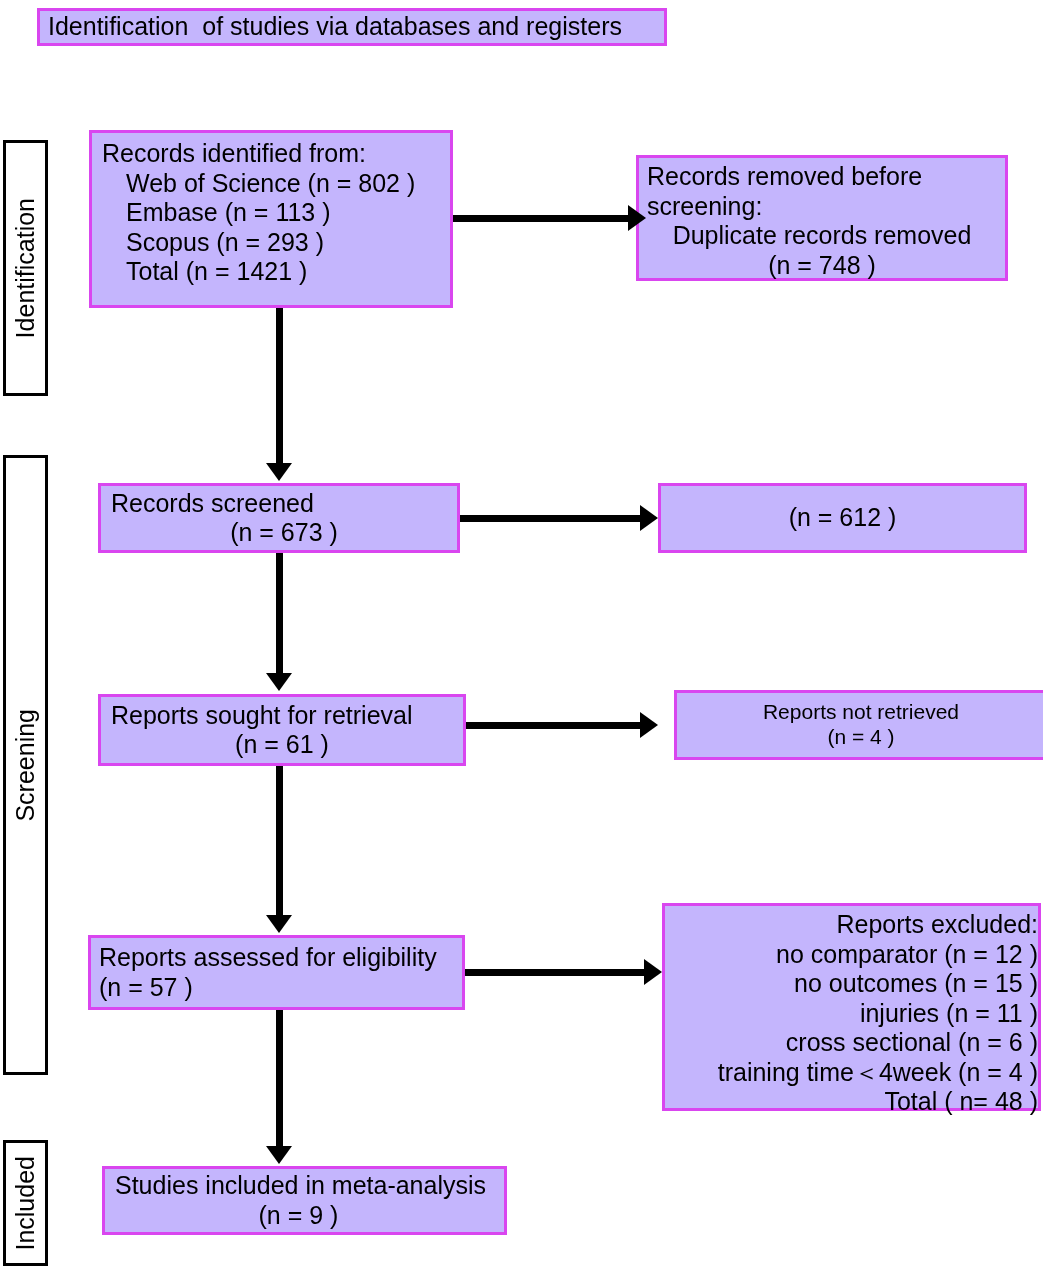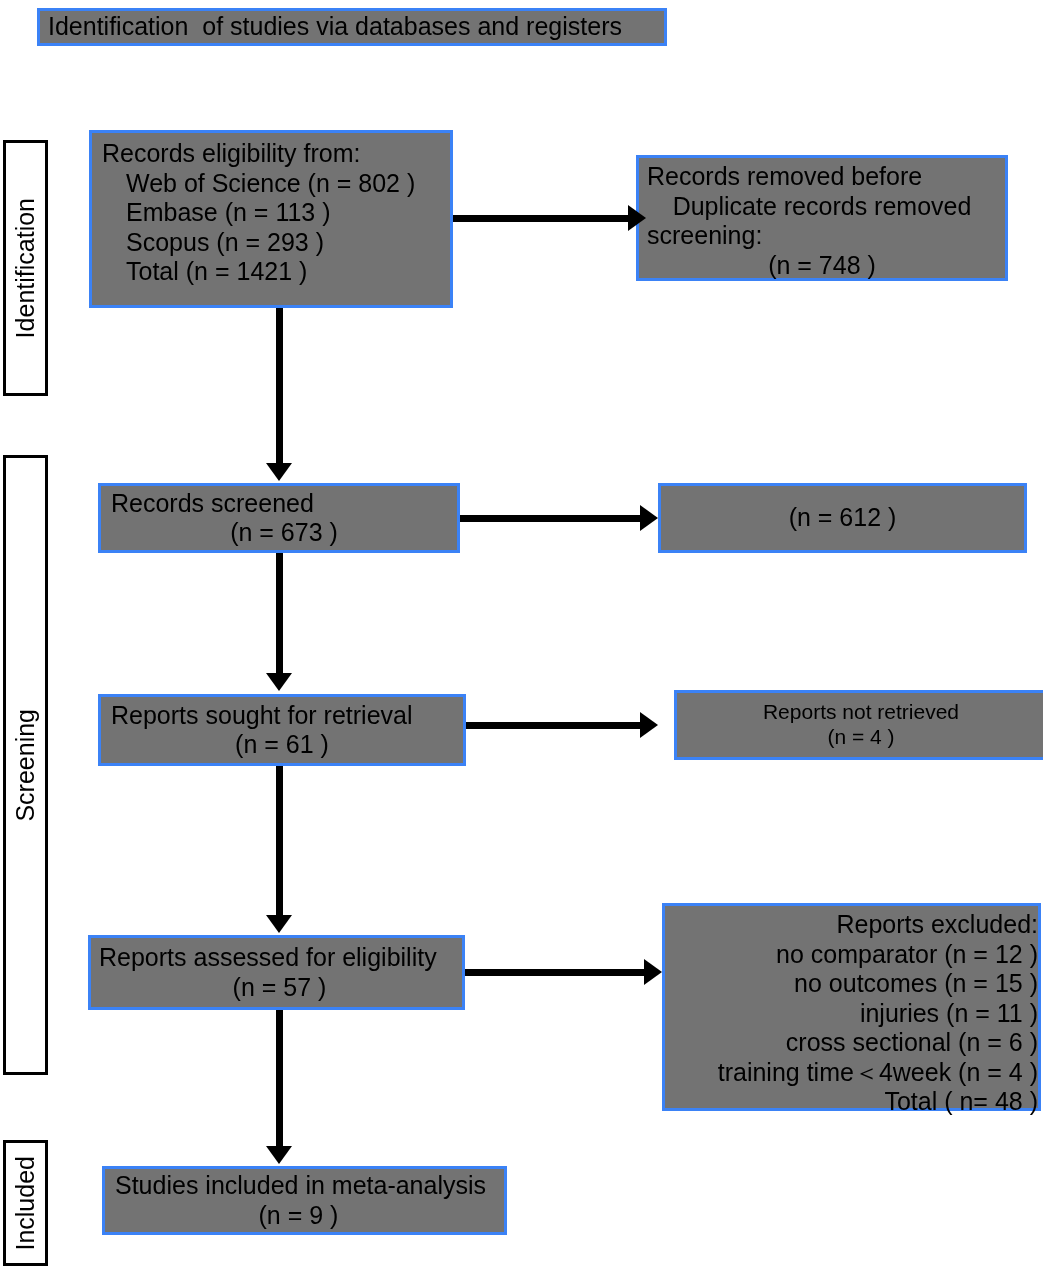--- a/index.html
+++ b/index.html
@@ -15,22 +15,22 @@
   #canvas {
     position: relative;
     width: 1043px;
     height: 1280px;
     background: #ffffff;
     overflow: hidden;
   }
   .box {
     position: absolute;
     box-sizing: border-box;
-    border: 3px solid #3b82f6;
-    background: #737373;
+    border: 3px solid #d946ef;
+    background: #c4b5fd;
     display: flex;
     flex-direction: column;
     justify-content: center;
     line-height: 1.18;
   }
   .box .ln {
     display: block;
     white-space: pre;
   }
   .center { text-align: center; }
@@ -109,21 +109,21 @@
   #box-not-retrieved {
     left: 674px; top: 690px; width: 374px; height: 70px;
     font-size: 21px; text-align: center;
   }
 
   #box-eligibility {
     left: 88px; top: 935px; width: 377px; height: 75px;
     font-size: 25px; padding-left: 8px;
   }
   #box-eligibility .ln:first-child { text-align: left; }
-  #box-eligibility .ln:last-child  { text-align: center; padding-right: 2px; }
+  #box-eligibility .ln:last-child  { padding-right: 2px; }
 
   #box-reports-excluded {
     left: 662px; top: 903px; width: 379px; height: 208px;
     font-size: 25px; padding: 4px 0 4px 8px;
     justify-content: flex-start;
   }
   #box-reports-excluded .ln { text-align: right; }
   #box-reports-excluded .ln.sub { padding-left: 14px; }
 
   #box-included {
@@ -172,31 +172,31 @@
     <span class="vtext">Identification</span>
   </div>
   <div class="rail" id="rail-screening">
     <span class="vtext">Screening</span>
   </div>
   <div class="rail" id="rail-included">
     <span class="vtext">Included</span>
   </div>
 
   <div class="box" id="box-identified">
-    <span class="ln">Records eligibility from:</span>
+    <span class="ln">Records identified from:</span>
     <span class="ln indent1">Web of Science (n = 802 )</span>
     <span class="ln indent1">Embase (n = 113 )</span>
     <span class="ln indent1">Scopus (n = 293 )</span>
     <span class="ln indent1">Total (n = 1421 )</span>
   </div>
 
   <div class="box" id="box-removed">
     <span class="ln left">Records removed before</span>
+    <span class="ln left">screening:</span>
     <span class="ln center">Duplicate records removed</span>
-    <span class="ln left">screening:</span>
     <span class="ln center">(n = 748 )</span>
   </div>
 
   <div class="box" id="box-screened">
     <span class="ln">Records screened</span>
     <span class="ln">(n = 673 )</span>
   </div>
 
   <div class="box" id="box-excluded-screened">
     <span class="ln">(n = 612 )</span>

